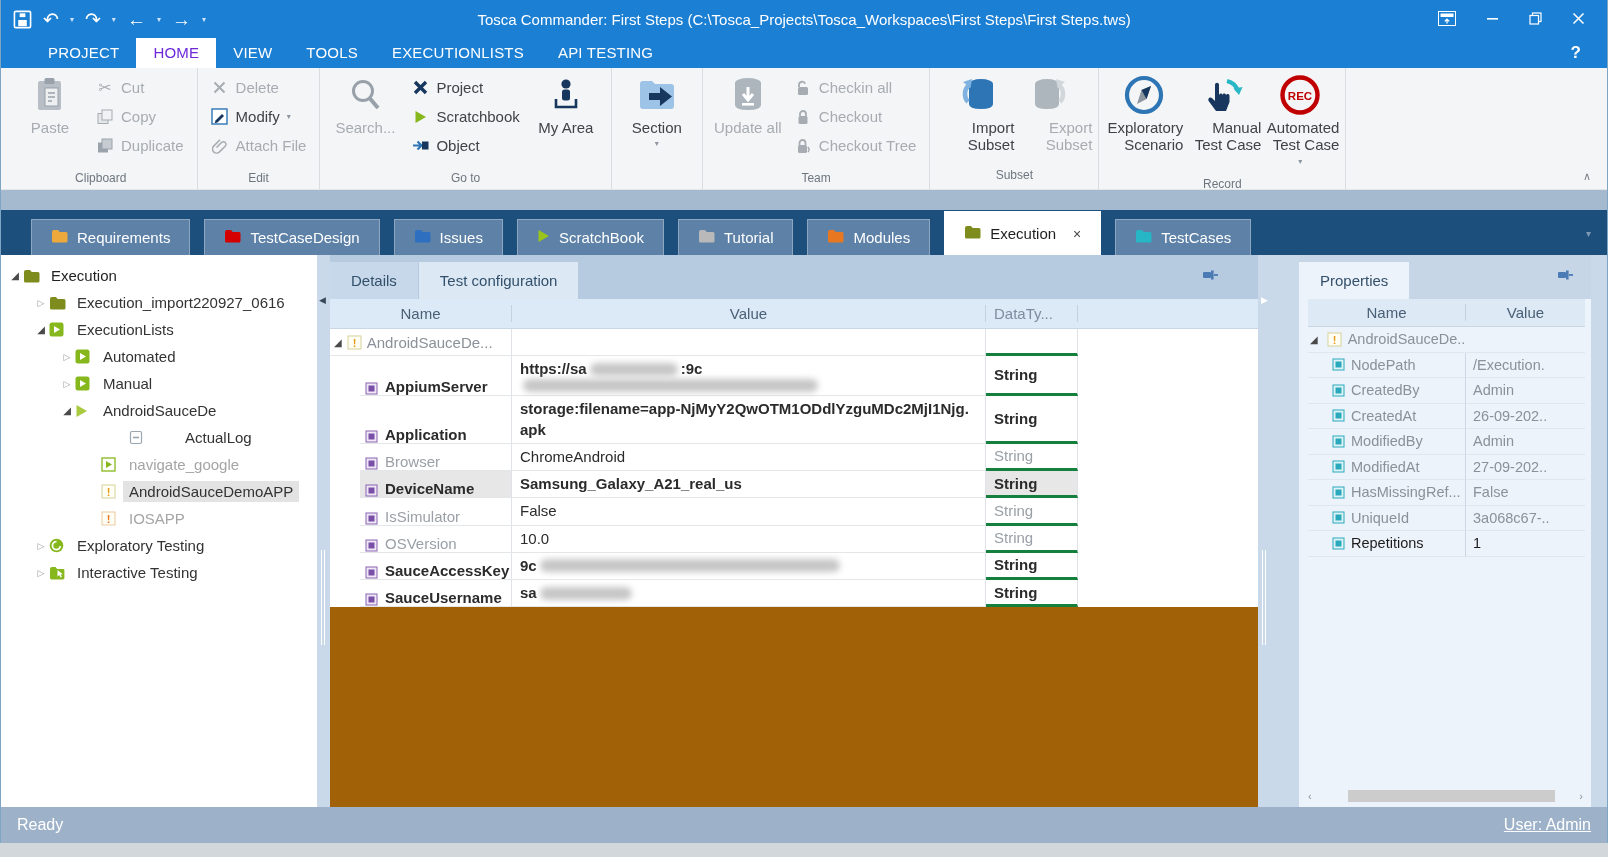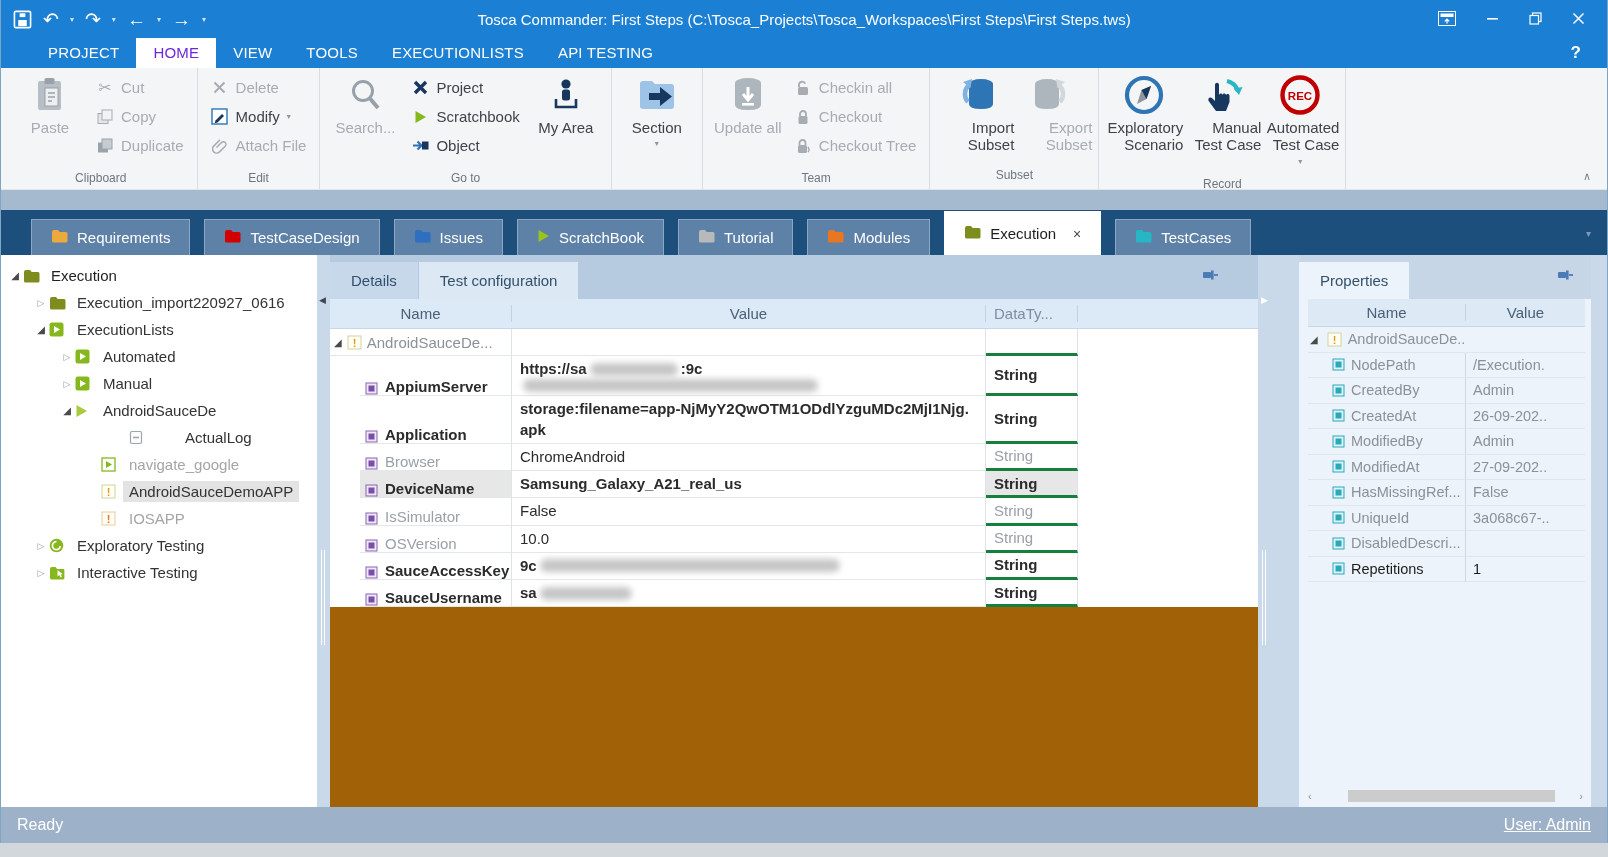--- a/index.html
+++ b/index.html
@@ -894,32 +894,20 @@
                 <span style="display: flex;">
                   <svg width="13" height="13" viewBox="0 0 13 13">
                     <rect x="1" y="1" width="11" height="11" fill="#dff2f6" stroke="#2aa9bd"></rect>
                     <rect x="3.5" y="3.5" width="6" height="6" fill="#2aa9bd"></rect>
                   </svg>
                 </span>
                 <span>UniqueId</span>
               </div>
               <div class="p-val">3a068c67-..</div>
             </div>
-            <div class="prow">
-              <div class="p-name">
-                <span style="display: flex;">
-                  <svg width="13" height="13" viewBox="0 0 13 13">
-                    <rect x="1" y="1" width="11" height="11" fill="#dff2f6" stroke="#2aa9bd"></rect>
-                    <rect x="3.5" y="3.5" width="6" height="6" fill="#2aa9bd"></rect>
-                  </svg>
-                </span>
-                <span>DisabledDescri...</span>
-              </div>
-              <div class="p-val"></div>
-            </div>
             <div class="prow dark">
               <div class="p-name">
                 <span style="display: flex;">
                   <svg width="13" height="13" viewBox="0 0 13 13">
                     <rect x="1" y="1" width="11" height="11" fill="#dff2f6" stroke="#2aa9bd"></rect>
                     <rect x="3.5" y="3.5" width="6" height="6" fill="#2aa9bd"></rect>
                   </svg>
                 </span>
                 <span>Repetitions</span>
               </div>

